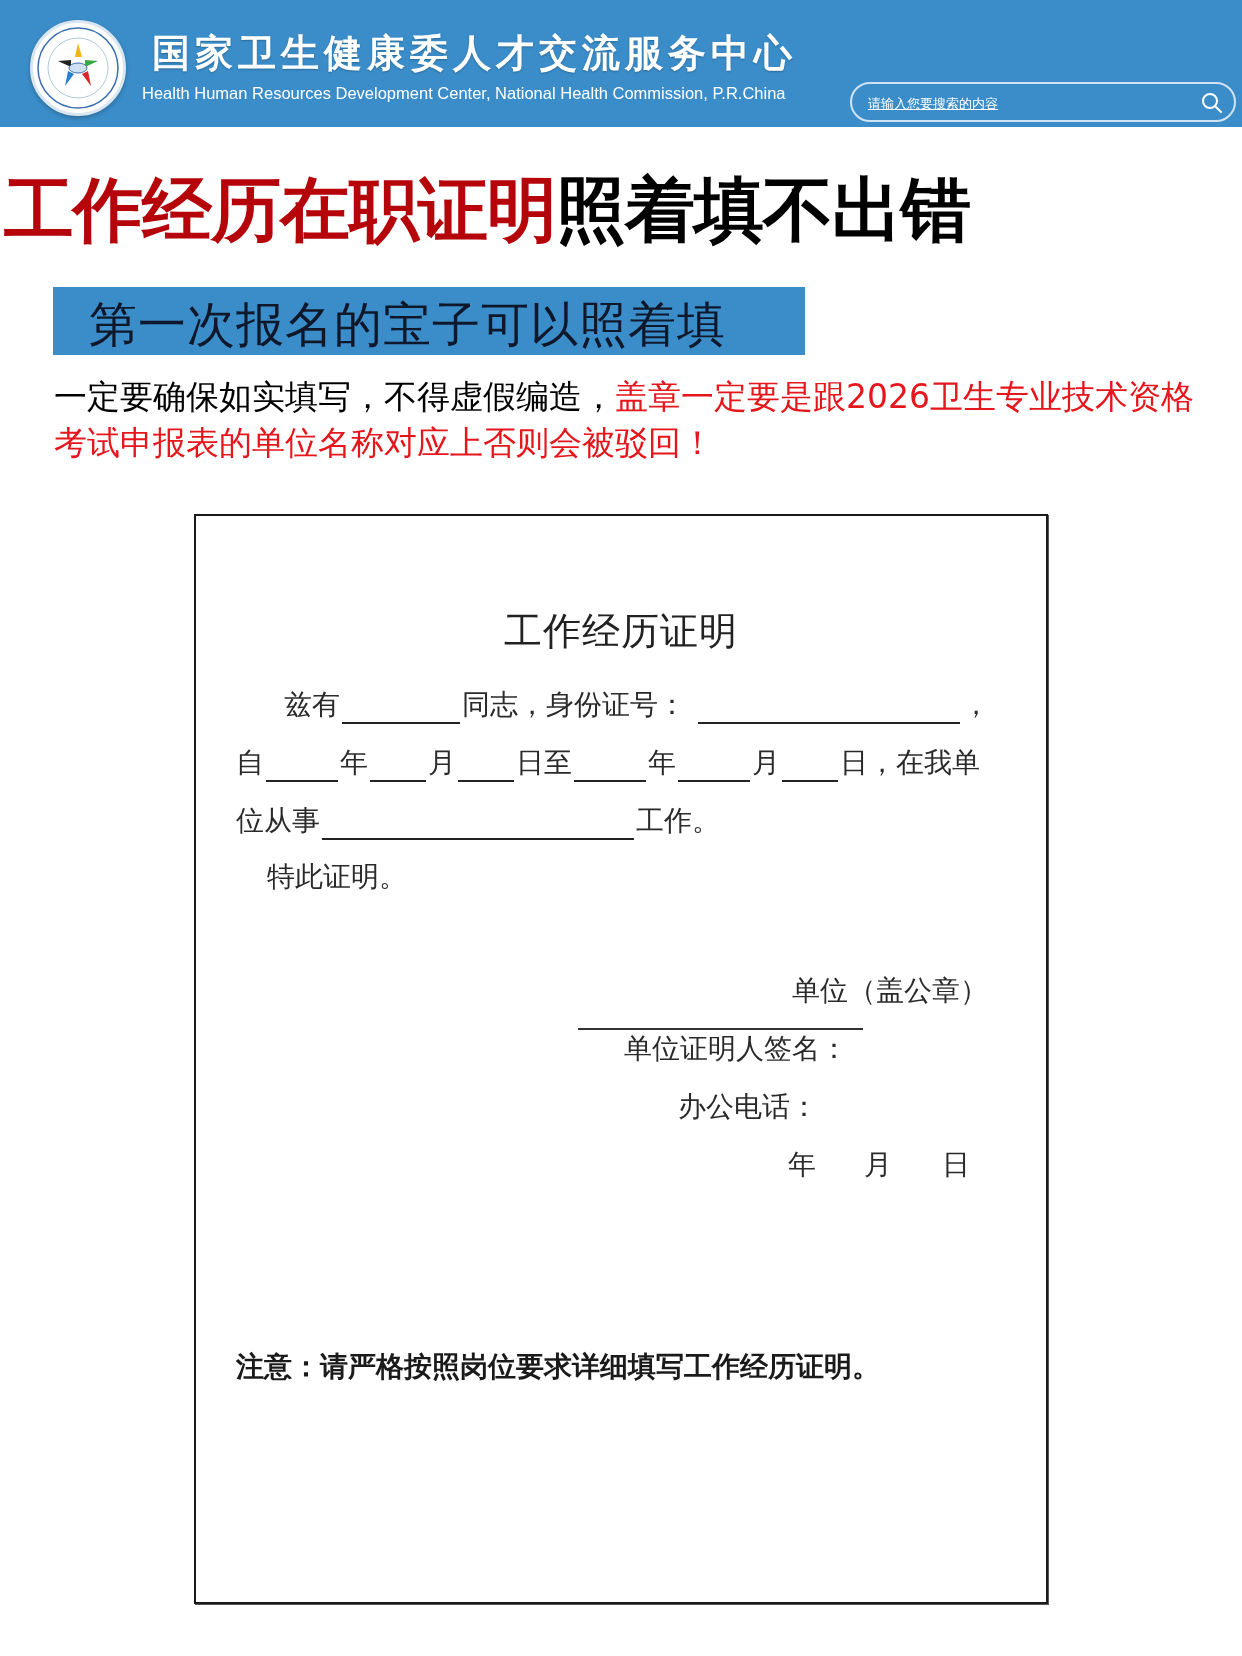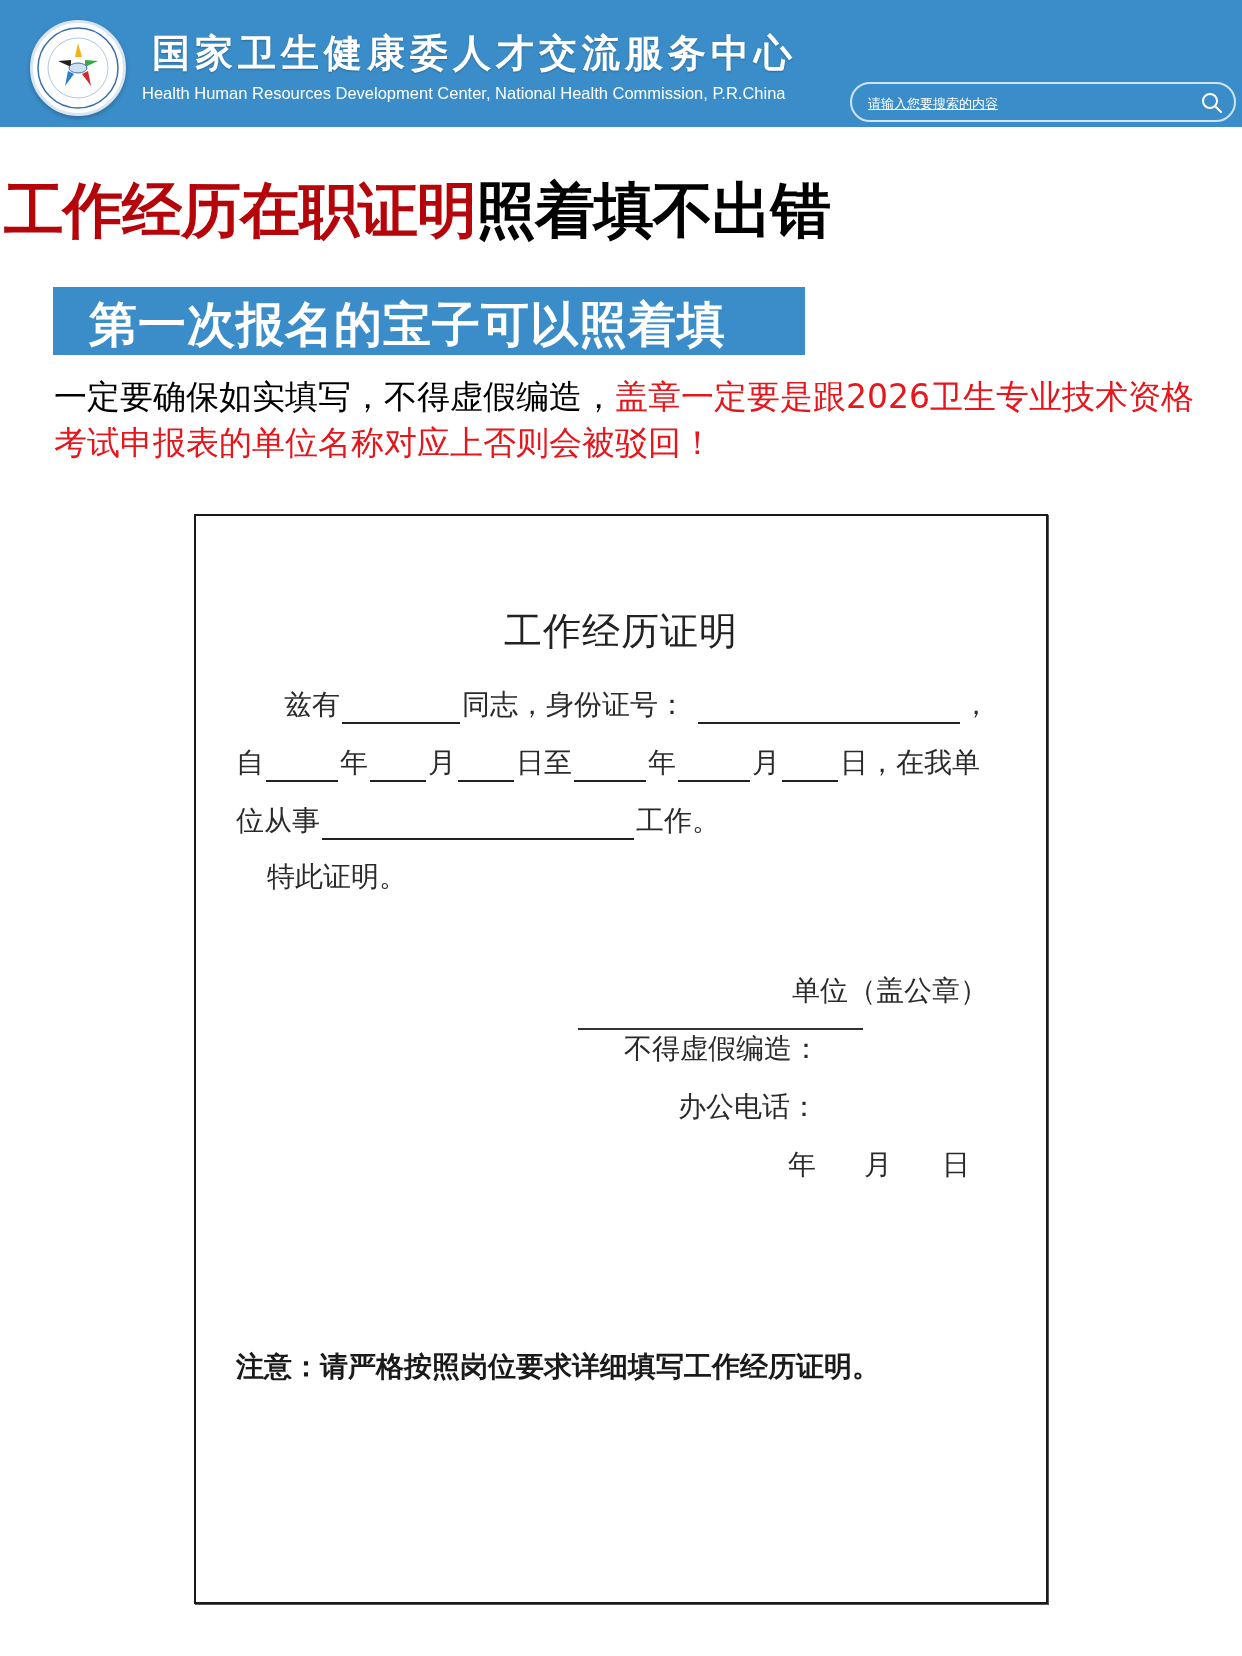--- a/index.html
+++ b/index.html
@@ -42,33 +42,33 @@
     font-size: 13px; color: #ffffff;
     font-family: "DejaVu Sans", sans-serif;
     text-decoration: underline;
   }
   .search-input::placeholder { color: #ffffff; opacity: 1; }
   .search-icon { position: absolute; right: 10px; top: 7px; width: 24px; height: 24px; cursor: pointer; }
 
   
   .headline {
     position: absolute; left: 4px; top: 160px; white-space: nowrap;
-    font-size: 60px; font-weight: bold; line-height: 100px; letter-spacing: -1px;
+    font-size: 70px; font-weight: bold; line-height: 100px; letter-spacing: -1px;
   }
   .headline .red { color: #b5050b; }
   .headline .black { color: #000000; }
 
   
   .label-bar {
     position: absolute; left: 53px; top: 287px; width: 752px; height: 68px;
     background: #3a8dc9;
   }
   .label-bar span {
     position: absolute; left: 36px; top: 6px;
-    font-size: 48px; font-weight: bold; color: #ffffff; white-space: nowrap; letter-spacing: 1px;
+    font-size: 48px; font-weight: normal; color: #0f172a; white-space: nowrap; letter-spacing: 1px;
   }
 
   
   .note {
     position: absolute; left: 54px; top: 374px; width: 1170px;
     font-size: 33px; line-height: 46px; color: #000000;
   }
   .note .red { color: #e5161c; }
 
   
@@ -145,20 +145,20 @@
   </div>
 
   <div class="doc-line" style="top:286px;">
     <span>位从事</span><span class="blank" style="width:312px;"></span><span>工作。</span>
   </div>
 
   <div class="doc-line" style="left:71px; top:342px;">特此证明。</div>
 
   <div class="sig-line"></div>
   <div class="sig" style="left:596px; top:456px;">单位（盖公章）</div>
-  <div class="sig" style="left:428px; top:514px;">不得虚假编造：</div>
+  <div class="sig" style="left:428px; top:514px;">单位证明人签名：</div>
   <div class="sig" style="left:482px; top:572px;">办公电话：</div>
   <div class="sig" style="left:592px; top:630px;">年</div>
   <div class="sig" style="left:668px; top:630px;">月</div>
   <div class="sig" style="left:746px; top:630px;">日</div>
 
   <div class="doc-warning">注意：请严格按照岗位要求详细填写工作经历证明。</div>
 </div>
 
 </body></html>

